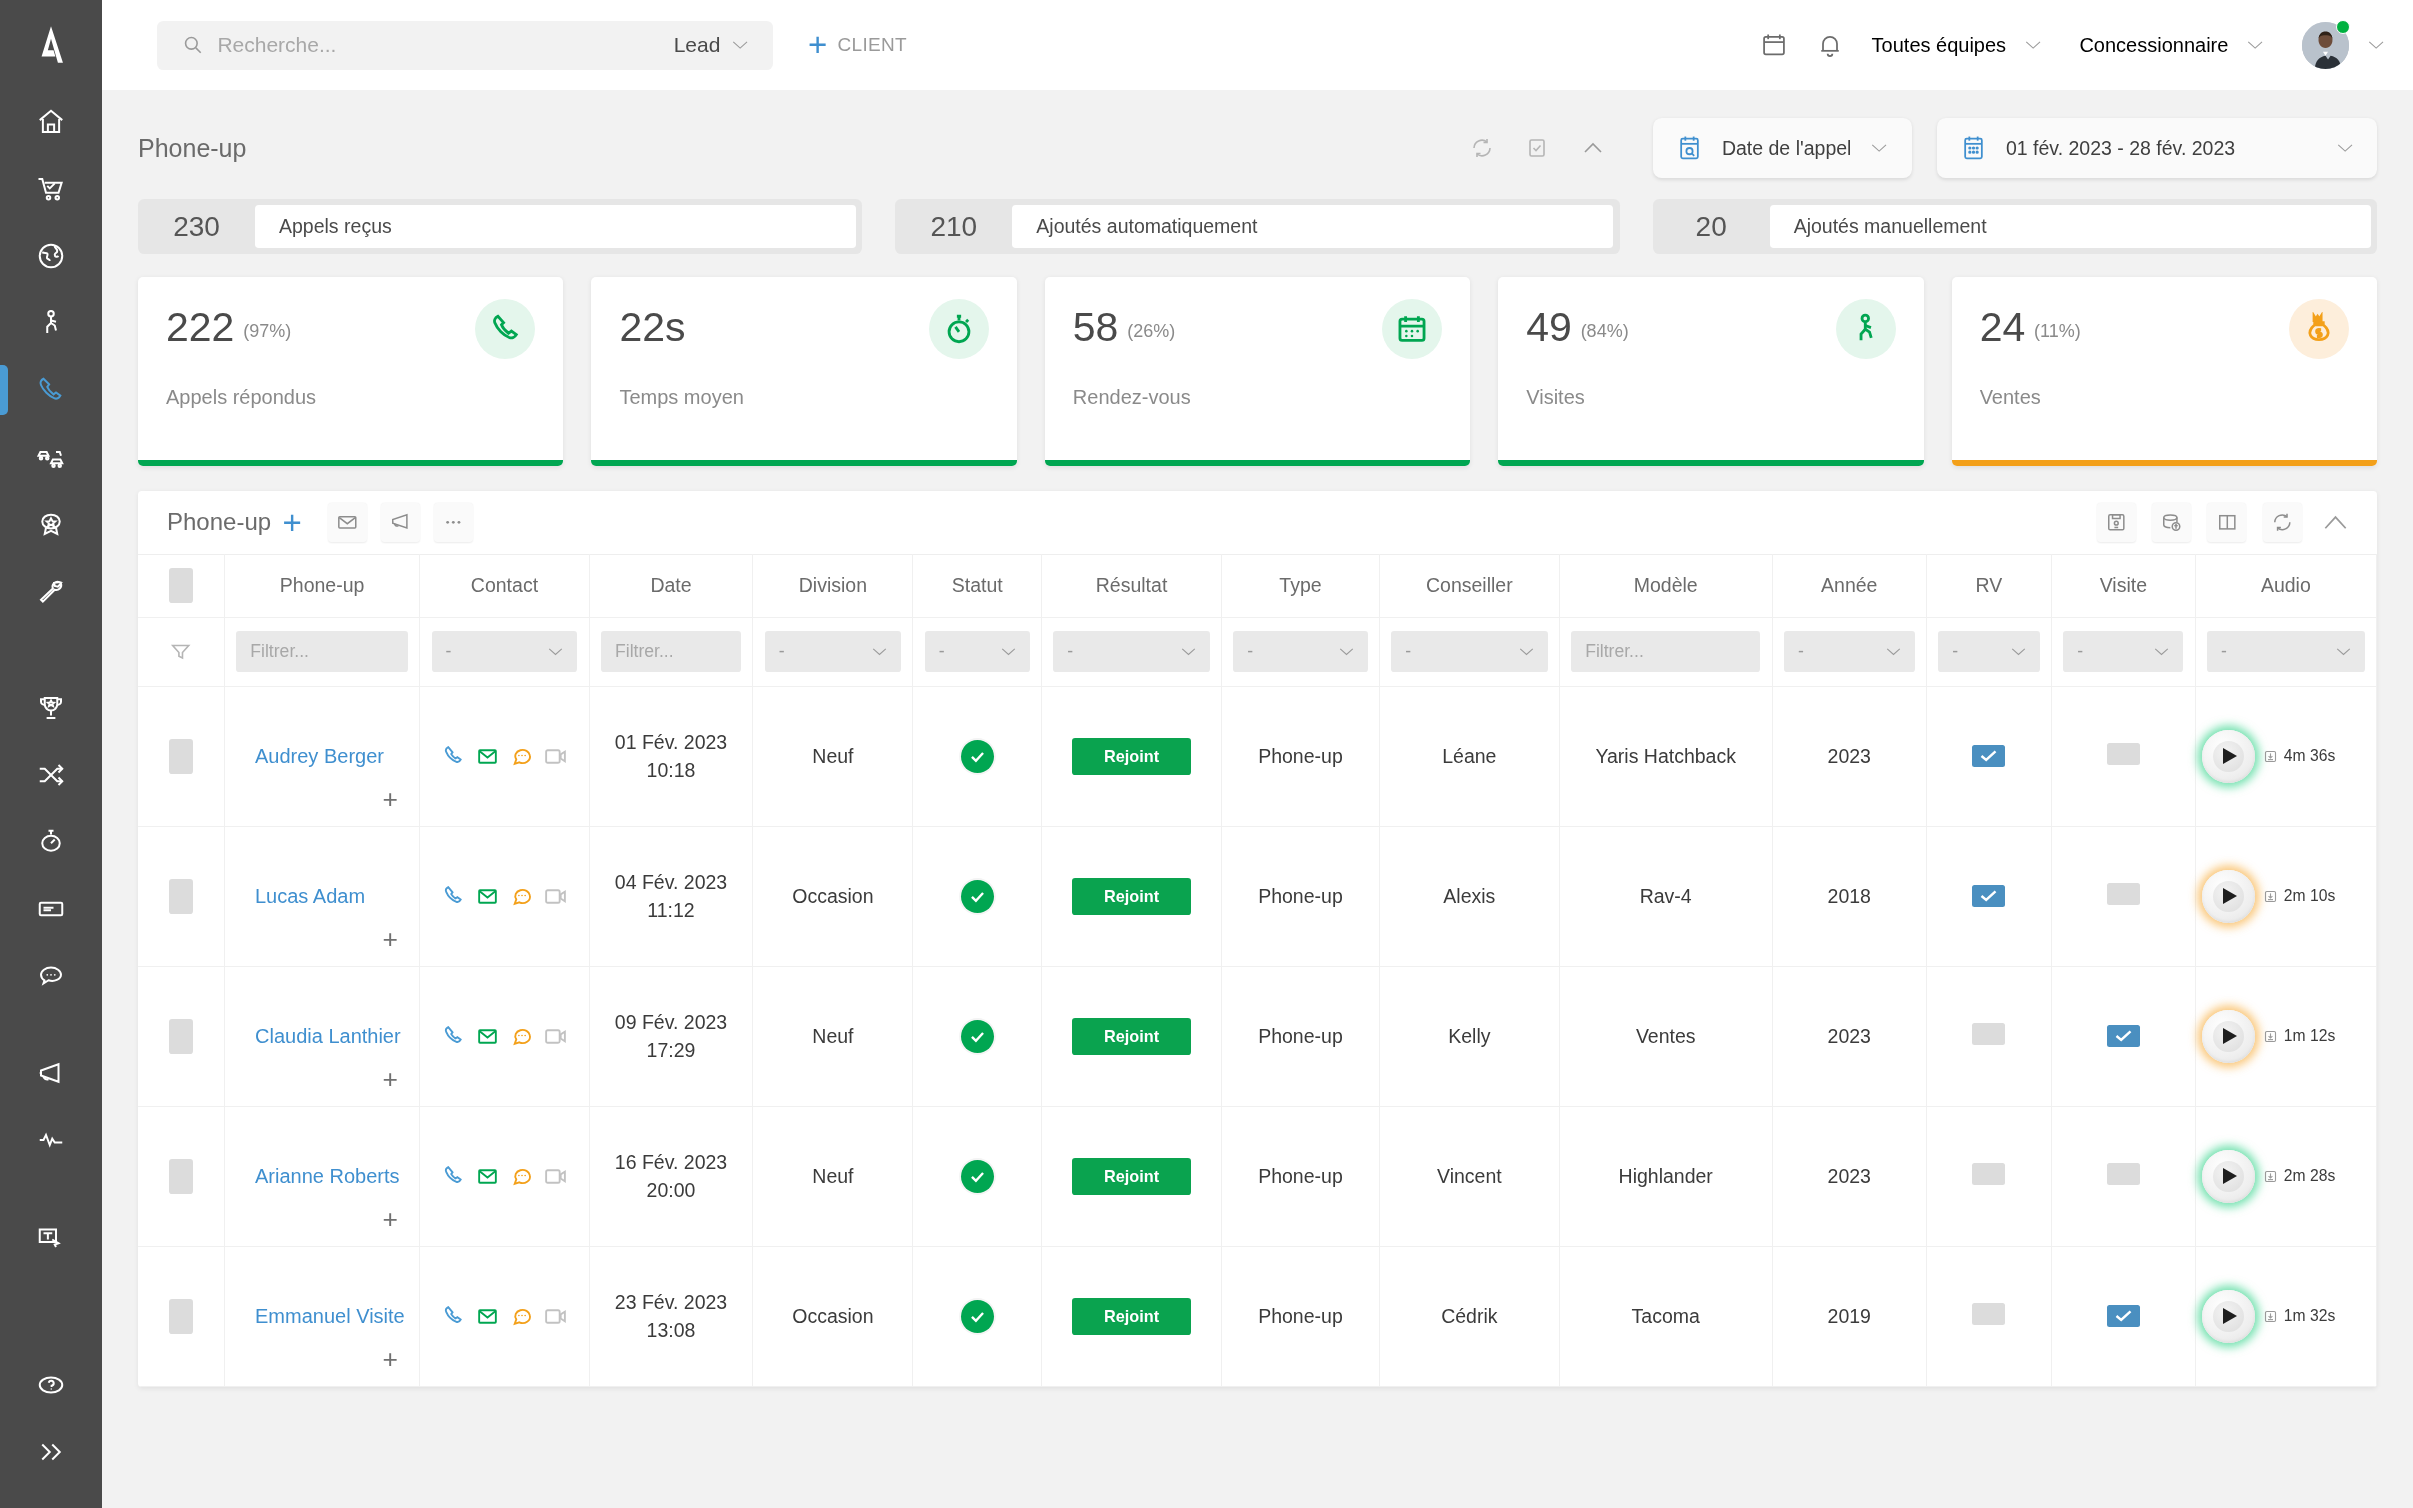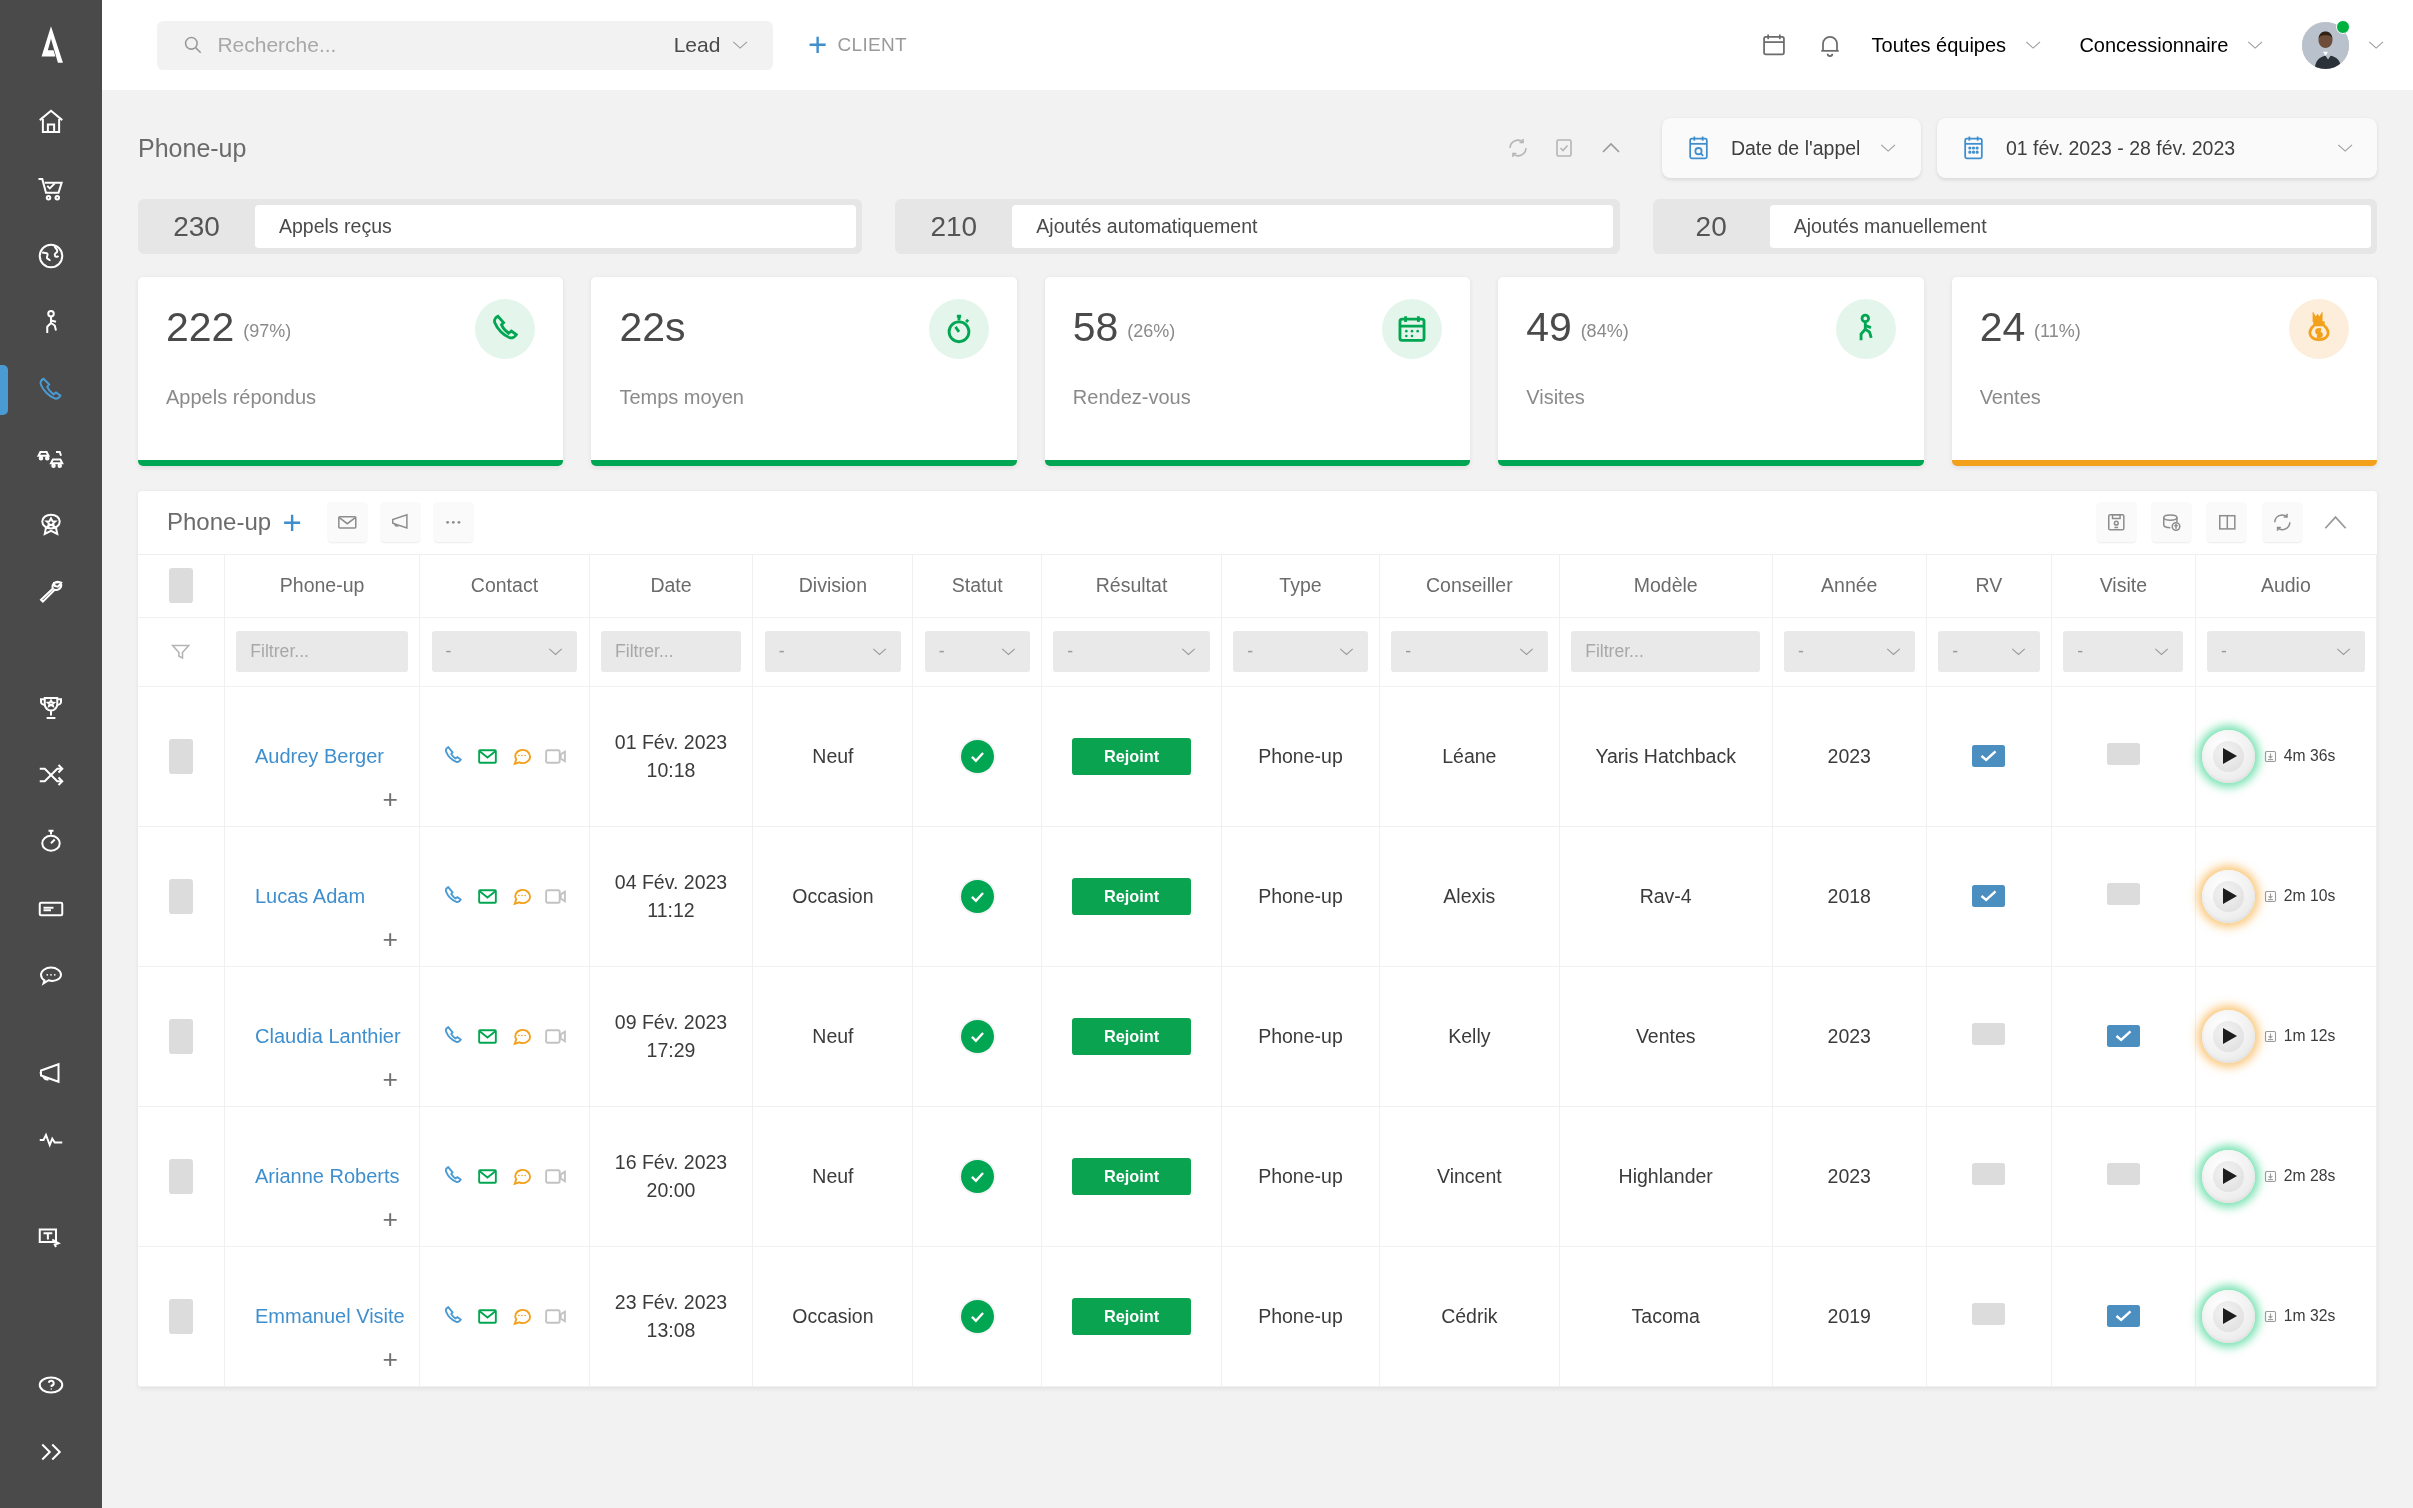--- a/index.html
+++ b/index.html
@@ -66,21 +66,21 @@
     background: #00b140; border-radius: 50%; border: 1.9px solid #fff;
   }
 
   
   .page {
     position: absolute; left: 102px; top: 90px; width: 2311px; height: 1419px;
     background: #f2f2f2; overflow: hidden;
   }
   .page-head { display: flex; align-items: center; padding: 28px 36px 0 36px; }
   .page-title { font-size: 25px; color: #6b6b6b; }
-  .head-tools { margin-left: auto; display: flex; align-items: center; gap: 0; }
+  .head-tools { margin-left: auto; display: flex; align-items: center; gap: 9px; }
   .mini-ic { width: 24px; height: 24px; margin-right: 22.6px; }
   .pill {
     height: 60px; background: #fafafa; border-radius: 8.8px; display: flex; align-items: center;
     padding: 0 24px; gap: 20px; box-shadow: 0 1.3px 3.8px rgba(0,0,0,.10);
     font-size: 19.5px; color: #3f3f3f; margin-left: 16.3px;
   }
   .pill svg.cal { width: 25px; height: 28px; }
   .pill .chev { margin-left: auto; }
 
   

